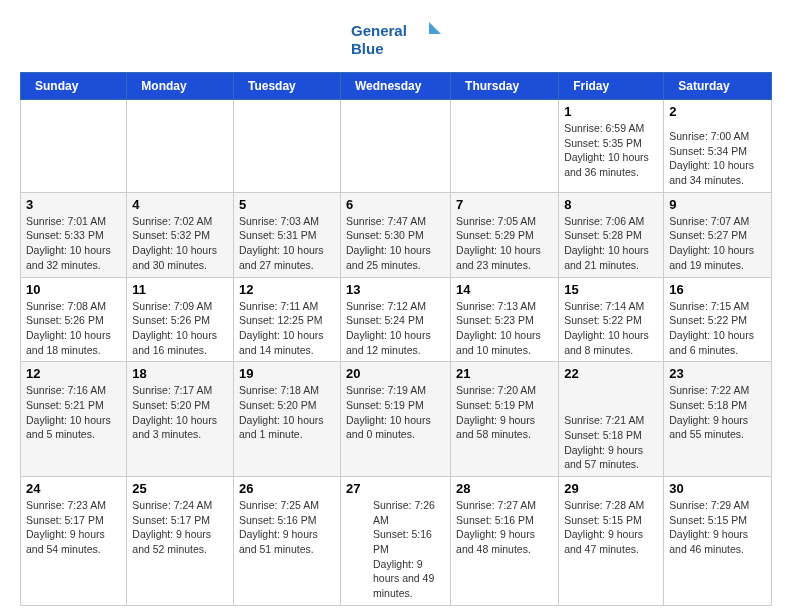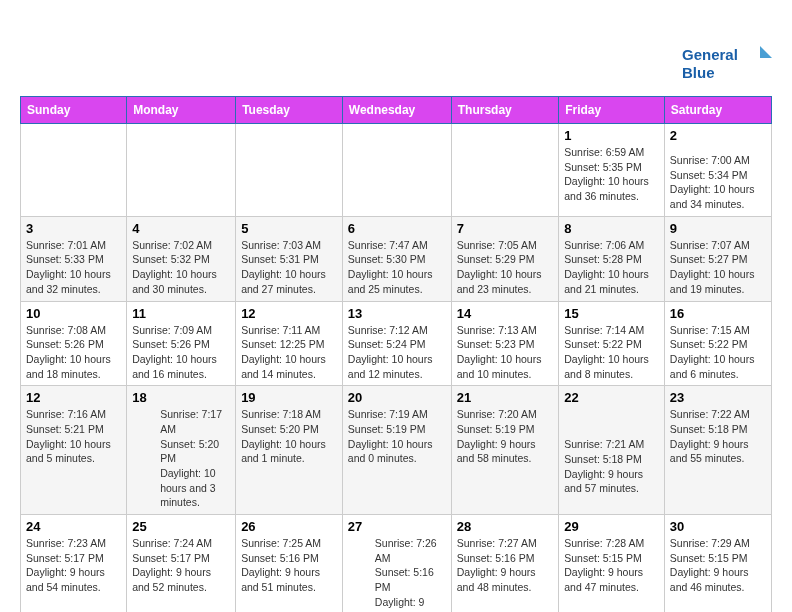--- a/index.html
+++ b/index.html
@@ -24,35 +24,34 @@
       font-weight: bold;
       color: #222;
     }
     .location-title {
       font-size: 16px;
       font-weight: bold;
       color: #222;
     }
     .top-row {
       display: flex;
-      justify-content: flex-end;
+      justify-content: center;
       align-items: flex-end;
       margin-bottom: 8px;
-      margin-top: 24px;
     }
     table {
       width: 100%;
       border-collapse: collapse;
       font-size: 11px;
     }
     thead tr th {
-      background: #d946ef;
+      background: #1d4ed8;
       color: #fff;
       text-align: left;
-      padding: 6px 6px;
+      padding: 6px 14px;
       font-size: 12px;
       font-weight: bold;
       border: 1px solid #2a6db5;
     }
     tbody tr td {
       border: 1px solid #ccc;
       vertical-align: top;
       padding: 4px 5px;
       height: 80px;
       width: 113px;
@@ -215,21 +214,21 @@
       </tr>
       <tr>
         <td>
           <span class="day-number">12</span>
           <div class="day-info" style="white-space: pre-line;">Sunrise: 7:16 AM
 Sunset: 5:21 PM
 Daylight: 10 hours and 5 minutes.</div>
         </td>
         <td>
           <span class="day-number">18</span>
-          <div class="day-info" style="white-space: pre-line; margin-left: 28px;">Sunrise: 7:17 AM
+          <div class="day-info" style="white-space: pre-line;">Sunrise: 7:17 AM
 Sunset: 5:20 PM
 Daylight: 10 hours and 3 minutes.</div>
         </td>
         <td>
           <span class="day-number">19</span>
           <div class="day-info" style="white-space: pre-line;">Sunrise: 7:18 AM
 Sunset: 5:20 PM
 Daylight: 10 hours and 1 minute.</div>
         </td>
         <td>

